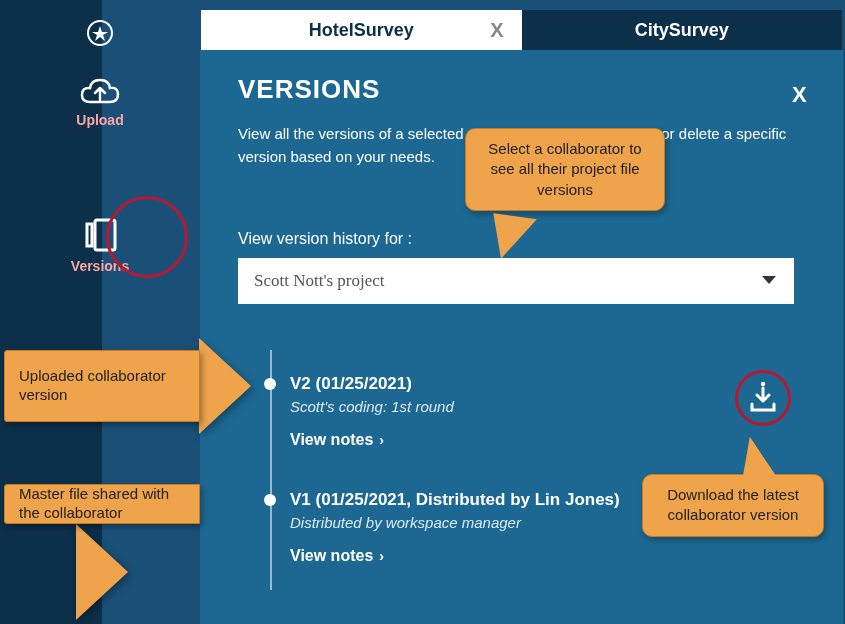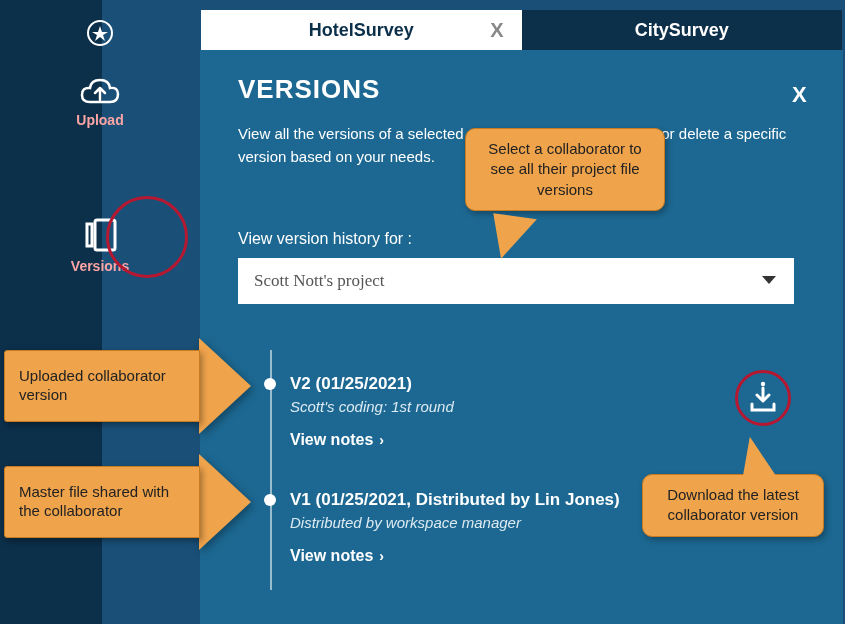--- a/index.html
+++ b/index.html
@@ -342,21 +342,21 @@
   </div>
   <div class="dl-circle"></div>
 
   <div class="arrow-callout" style="left:4px; top:354px;">
     <div class="arrow-body" style="width:196px;">
       <span>Uploaded collaborator version</span>
     </div>
     <div class="arrow-head"></div>
   </div>
 
-  <div class="arrow-callout" style="left:4px; top:470px;">
+  <div class="arrow-callout" style="left:4px; top:484px;flex-direction:column;">
     <div class="arrow-body" style="width:196px;">
       <span>Master file shared with the collaborator</span>
     </div>
     <div class="arrow-head"></div>
   </div>
 
   <div class="tooltip tooltip1">
     <span>Select a collaborator to see all their project file versions</span>
   </div>
   <div class="tooltip-tail tooltip1-tail"></div>

